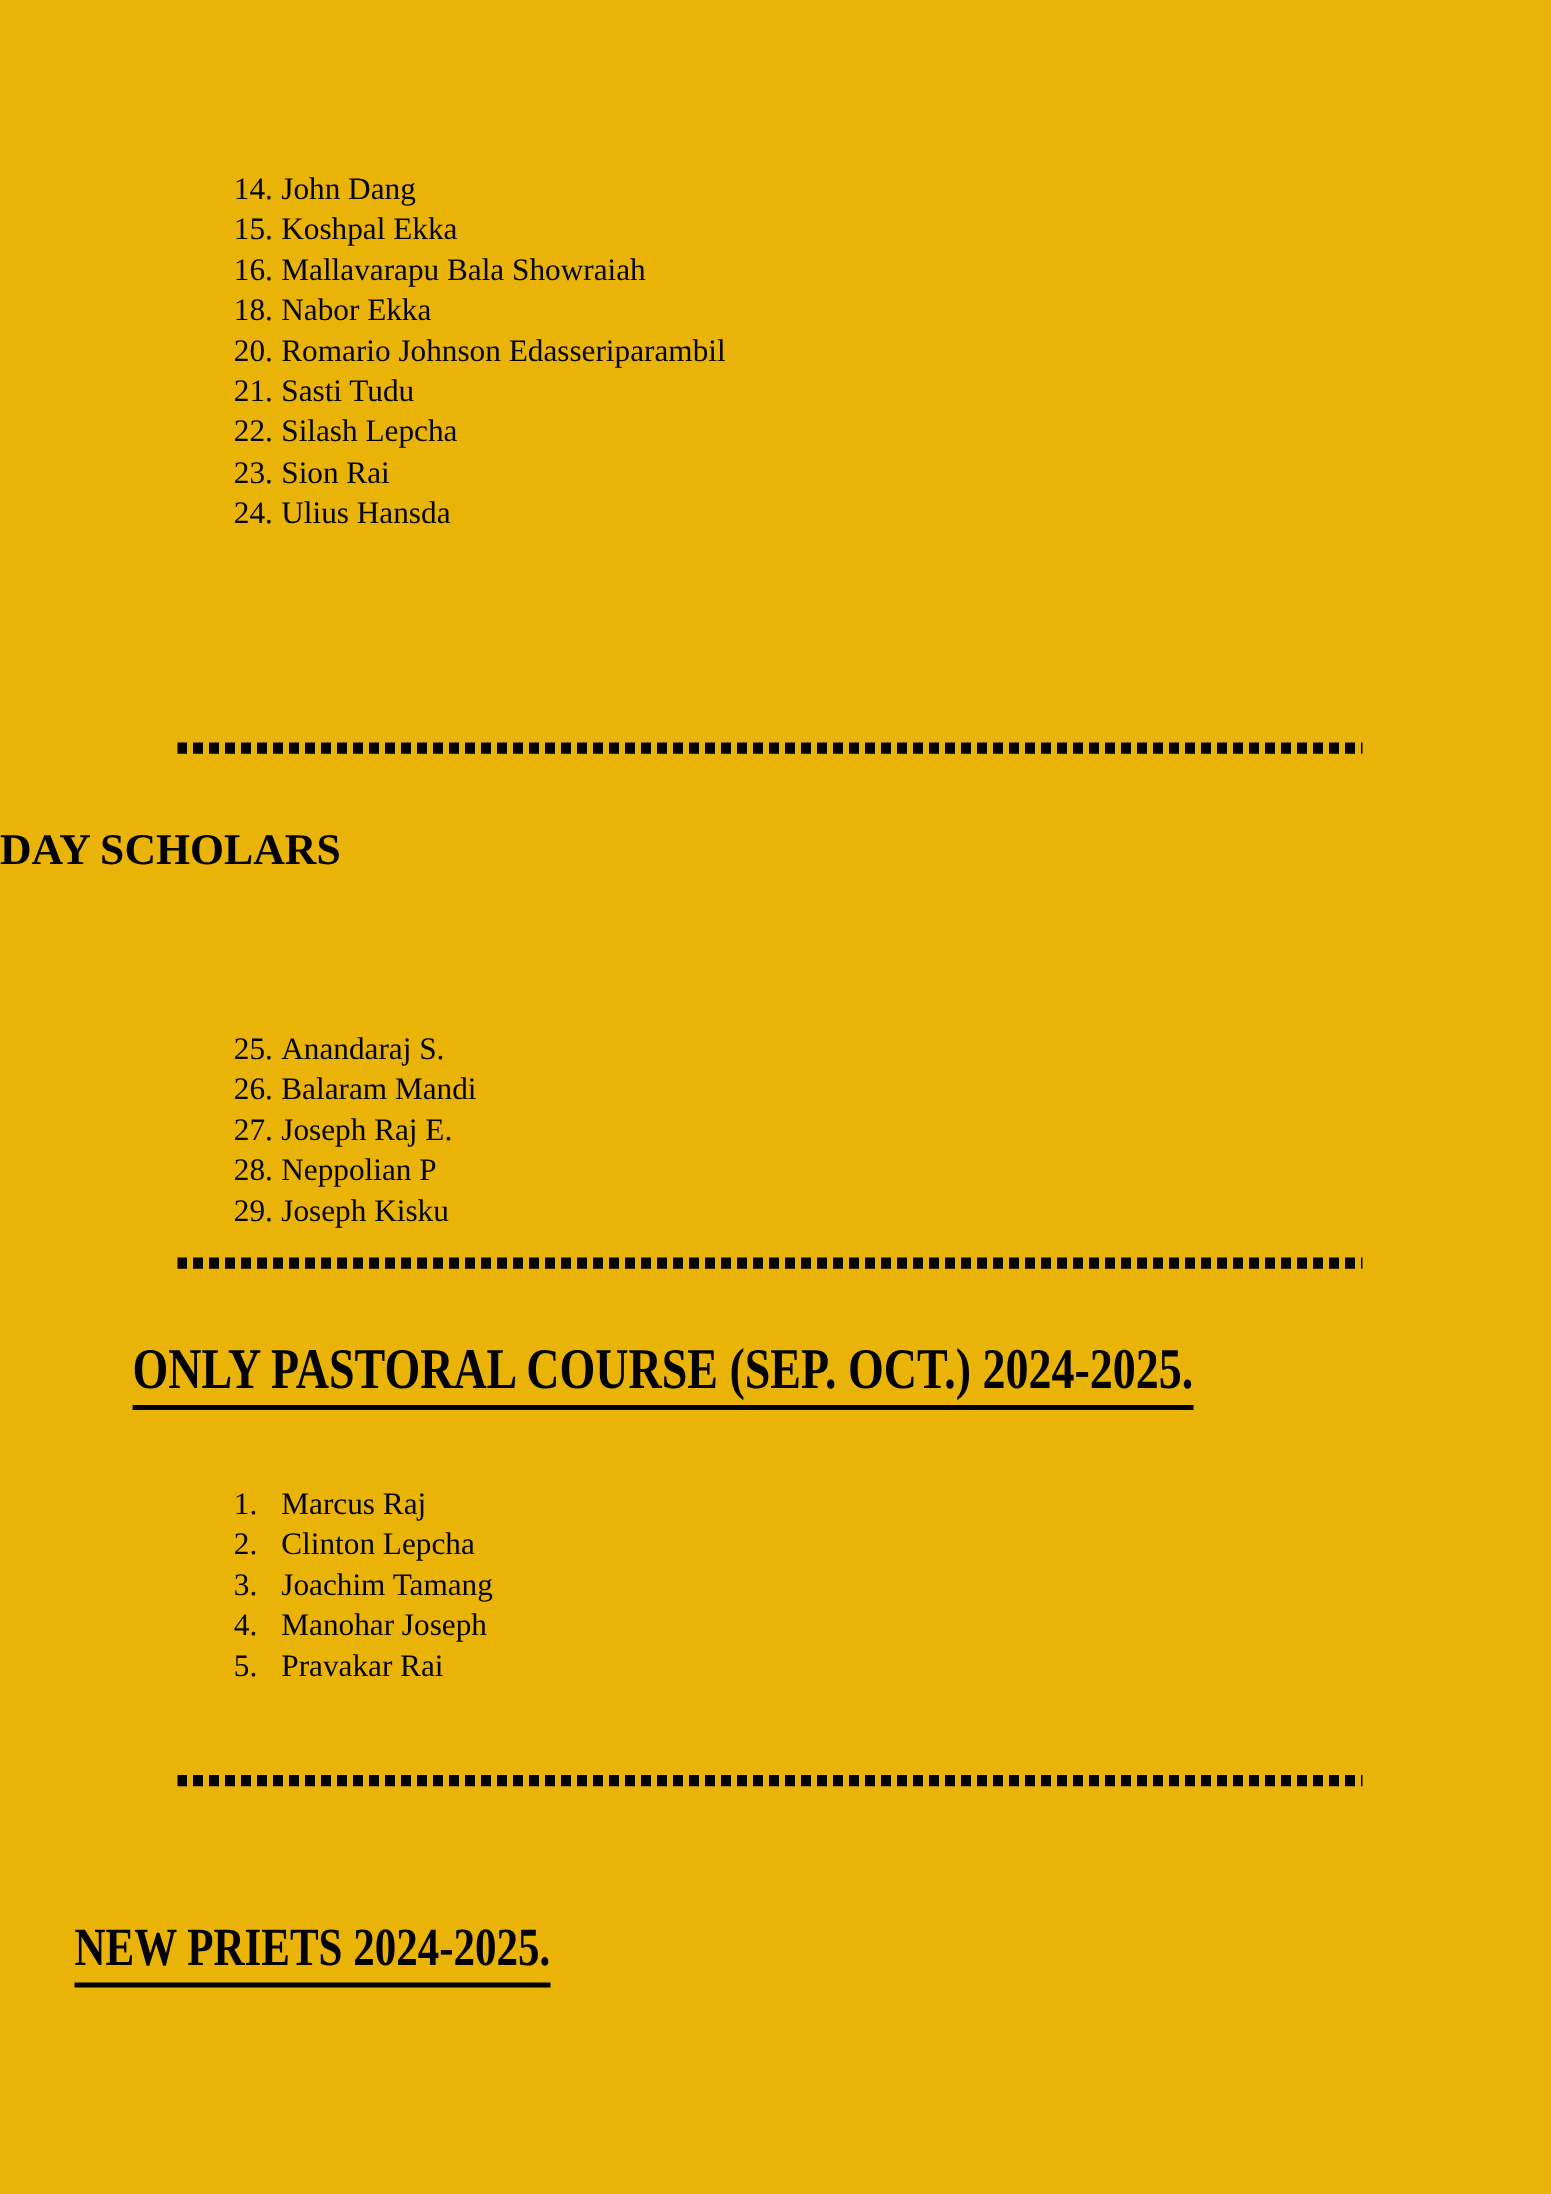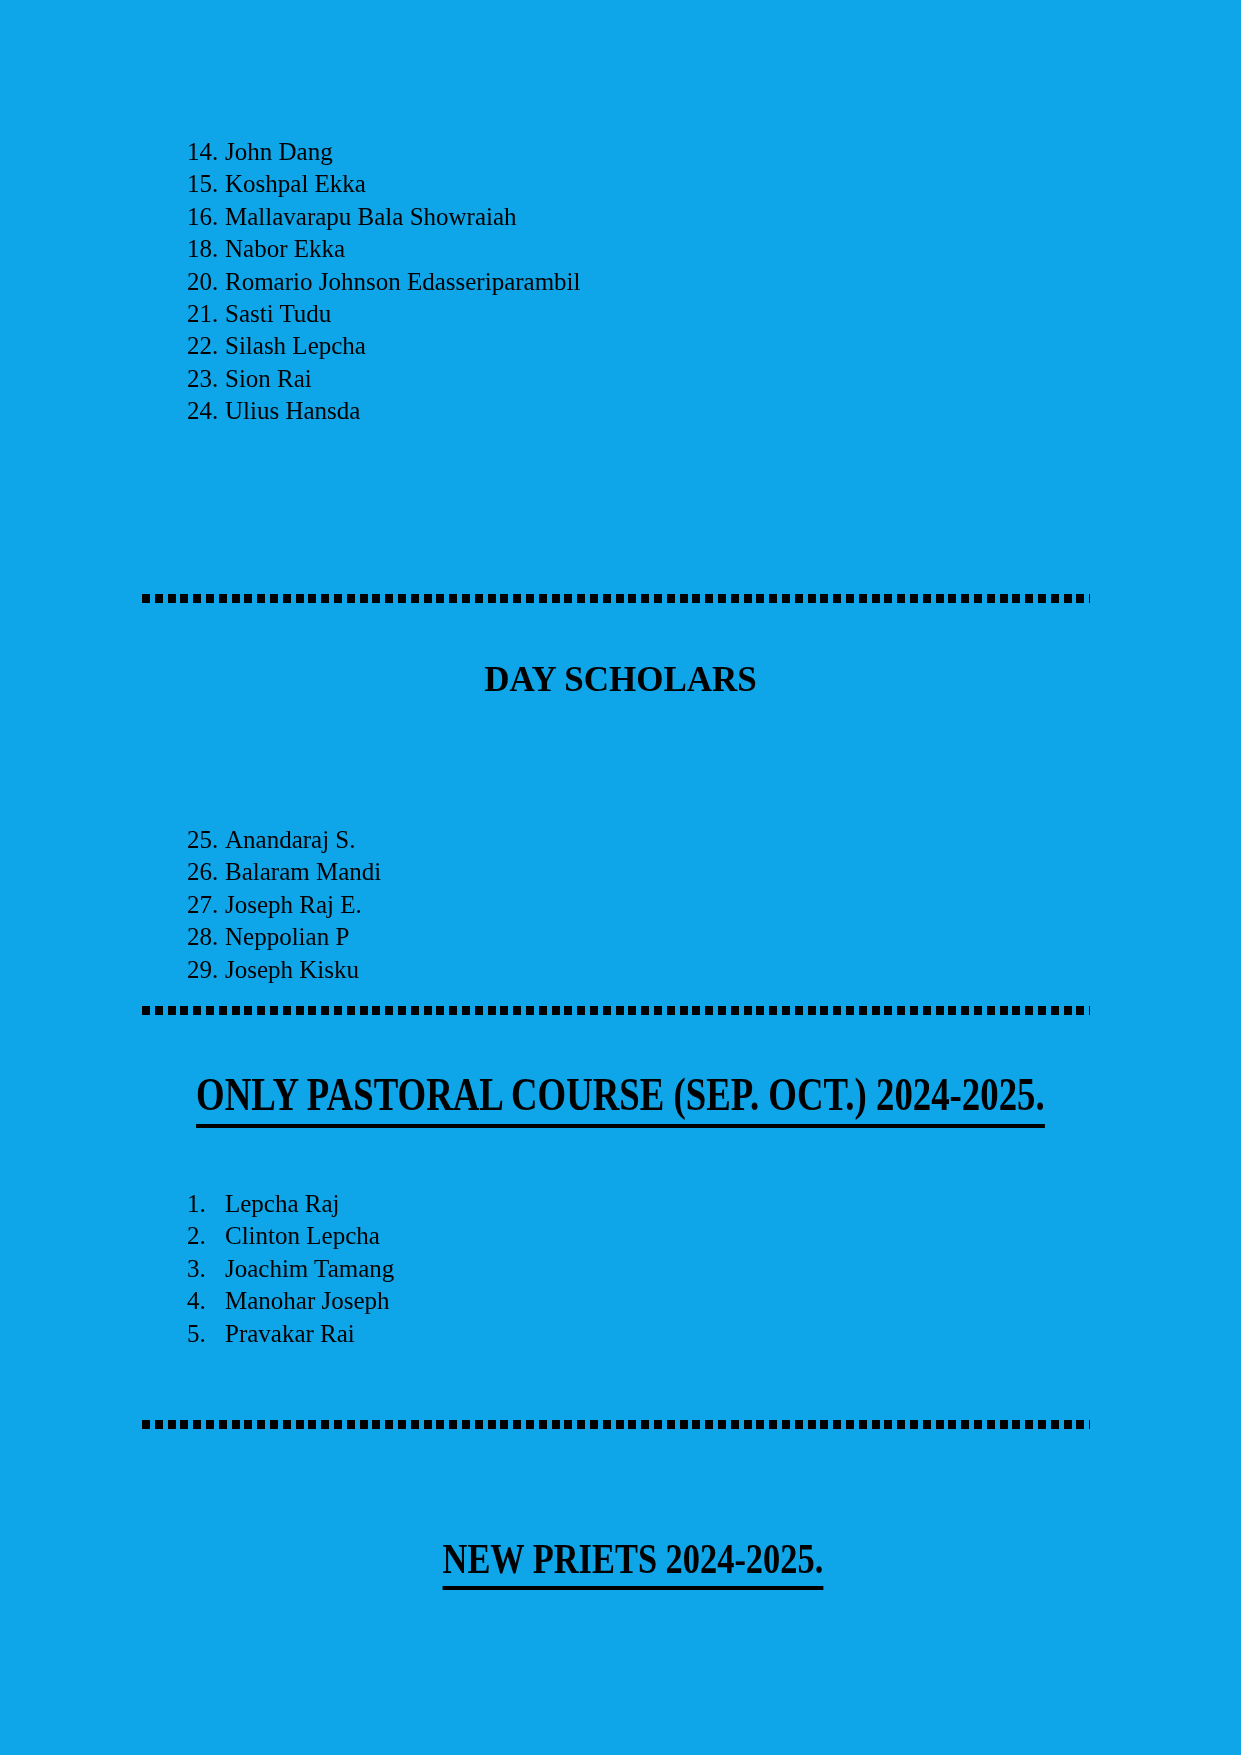--- a/index.html
+++ b/index.html
@@ -4,21 +4,21 @@
 <style>
   html, body { margin: 0; padding: 0; }
   body {
     width: 1241px; height: 1755px;
     background: #ffffff;
     color: #000000;
     font-family: "Liberation Serif", "DejaVu Serif", serif;
     position: relative;
     overflow: hidden;
   }
-  .page { position: absolute; inset: 0; background: #0ea5e9; }
+  .page { position: absolute; inset: 0; background: #eab308; }
 
   
   .num-list {
     position: absolute;
     left: 187px;
     font-size: 25px;
     line-height: 32.4px;
     white-space: nowrap;
   }
   .num-list .row { height: 32.4px; }
@@ -34,21 +34,21 @@
       to right,
       #000000 0px, #000000 8px,
       transparent 8px, transparent 12.8px
     );
   }
 
   
   .heading {
     position: absolute;
     left: 0; width: 1241px;
-    text-align: center;
+    text-align: left;
     font-weight: bold;
     white-space: nowrap;
   }
   .heading .inner { display: inline-block; }
   .h-sub { font-size: 35px; }           
   .h-big { font-size: 46px; }           
   .h-big .inner, .h-med .inner {
     transform: scaleX(0.80);
     transform-origin: 50% 50%;
     border-bottom: 4px solid #000000;
@@ -114,21 +114,21 @@
     </div>
 
   <div id="divider-2" class="divider"></div>
 
   <div id="heading-pastoral" class="heading h-big">
     <span class="inner">ONLY PASTORAL COURSE (SEP. OCT.) 2024-2025.</span>
   </div>
 
   <div id="list-pastoral" class="num-list">
 
-      <div class="row"><span class="num">1.</span><span class="nm">Lepcha Raj</span></div>
+      <div class="row"><span class="num">1.</span><span class="nm">Marcus Raj</span></div>
 
       <div class="row"><span class="num">2.</span><span class="nm">Clinton Lepcha</span></div>
 
       <div class="row"><span class="num">3.</span><span class="nm">Joachim Tamang</span></div>
 
       <div class="row"><span class="num">4.</span><span class="nm">Manohar Joseph</span></div>
 
       <div class="row"><span class="num">5.</span><span class="nm">Pravakar Rai</span></div>
     </div>
 

